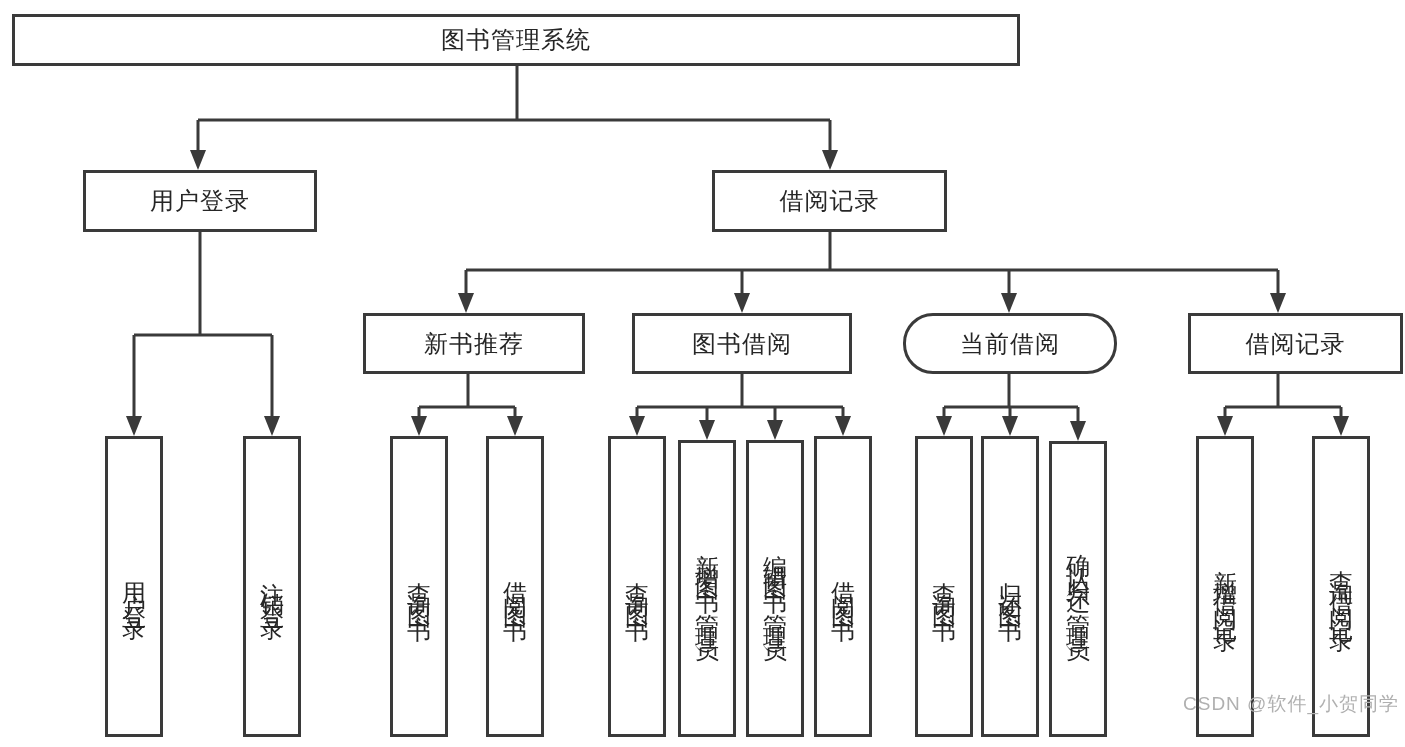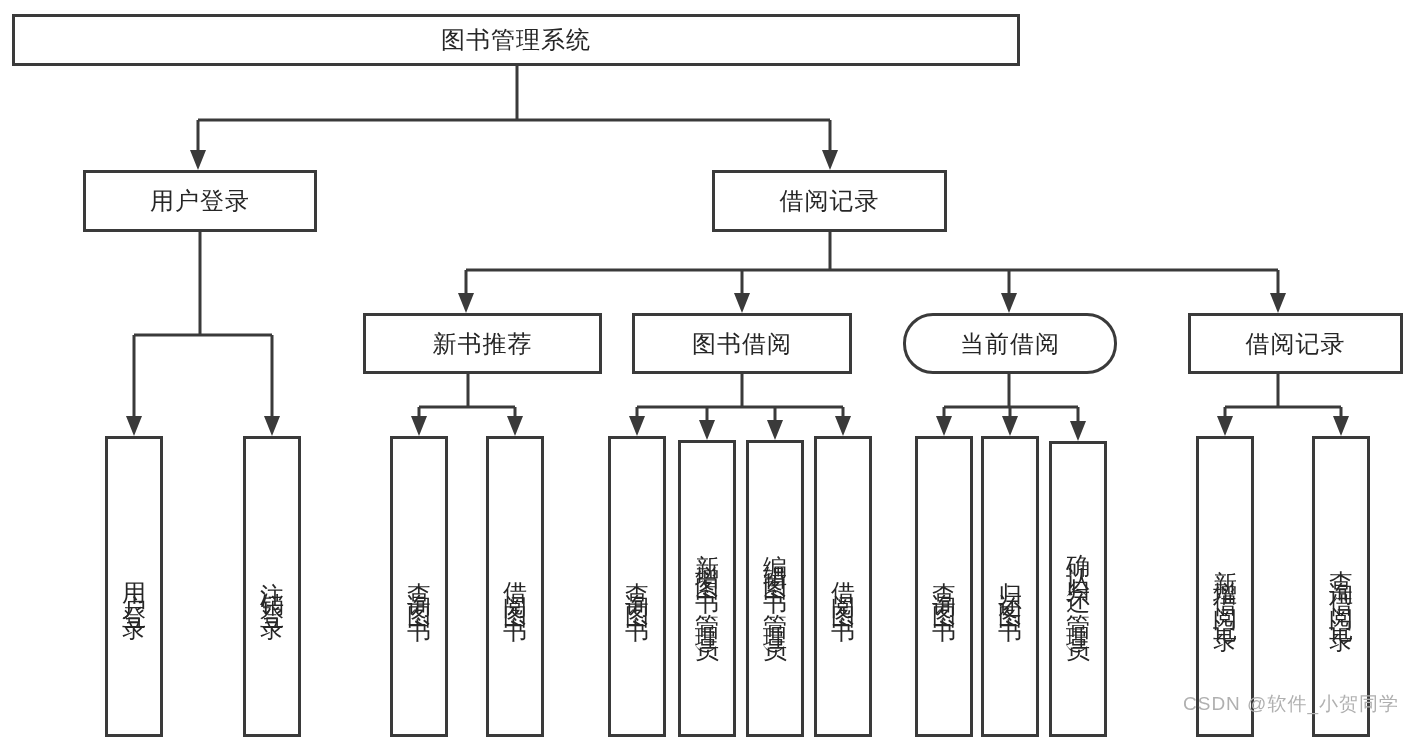--- a/index.html
+++ b/index.html
@@ -23,21 +23,21 @@
   }
   .leaf{
     writing-mode:vertical-rl; text-orientation:mixed;
     letter-spacing:12px; width:58px; top:436px; height:301px;
     white-space:normal;
   }
   
   .root-box{left:12px;top:14px;width:1008px;height:52px;}
   .l2-user{left:83px;top:170px;width:234px;height:62px;}
   .l2-book{left:712px;top:170px;width:235px;height:62px;}
-  .l3-new{left:363px;top:313px;width:239px;height:61px;}
+  .l3-new{left:363px;top:313px;width:222px;height:61px;}
   .l3-borrow{left:632px;top:313px;width:220px;height:61px;font-family:Liberation Serif, serif;}
   .l3-current{left:903px;top:313px;width:214px;height:61px;border-radius:30px;}
   .l3-records{left:1188px;top:313px;width:215px;height:61px;}
   .lf-a1{left:105px;} .lf-a2{left:243px;}
   .lf-b1{left:390px;} .lf-b2{left:486px;}
   .lf-c1{left:608px;}
   .lf-c2{left:678px;top:440px;height:297px;}
   .lf-c3{left:746px;top:440px;height:297px;}
   .lf-c4{left:814px;}
   .lf-d1{left:915px;} .lf-d2{left:981px;}

